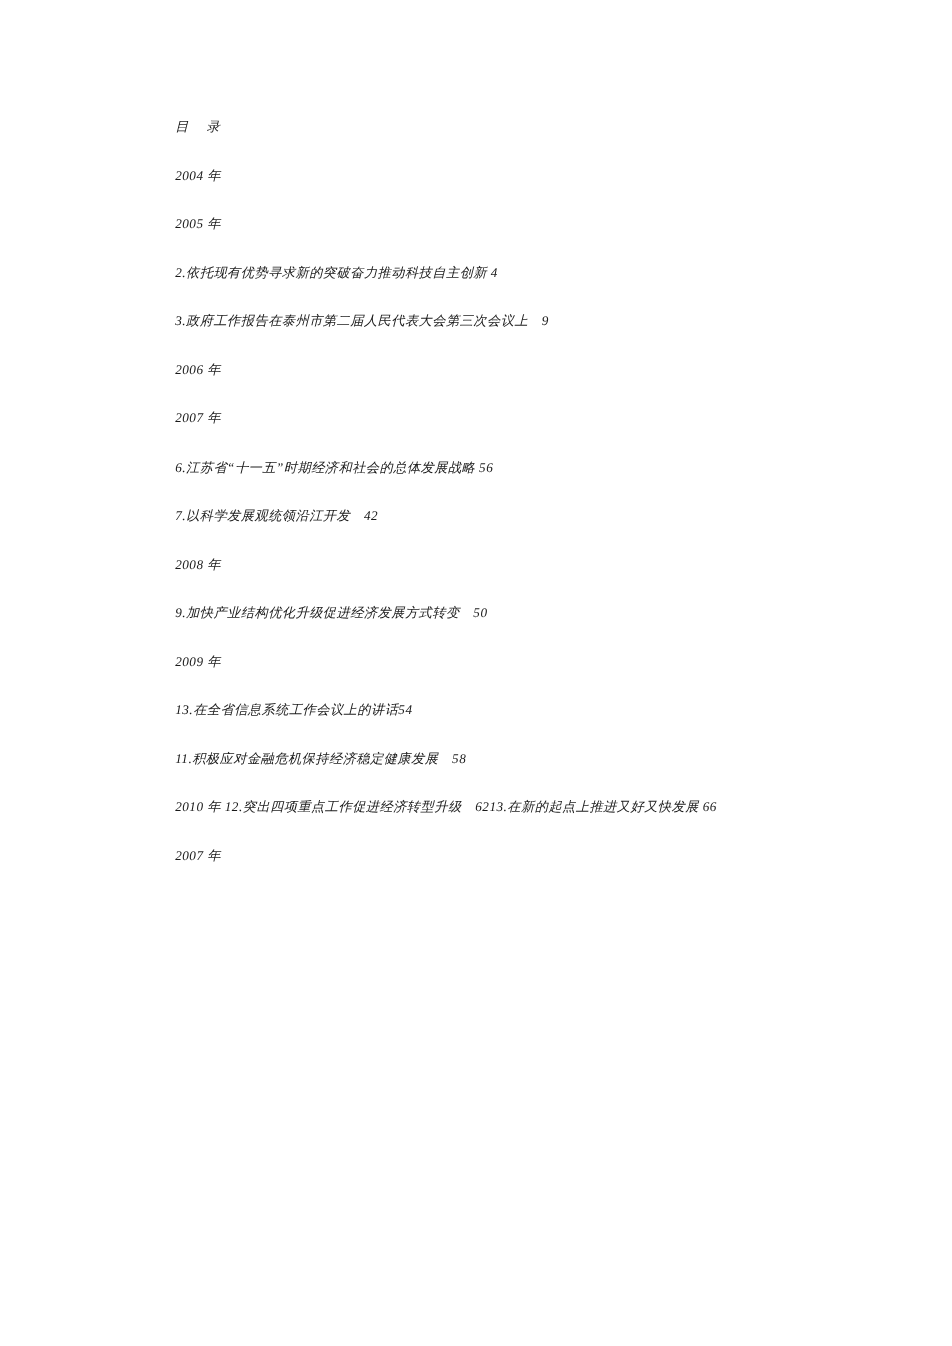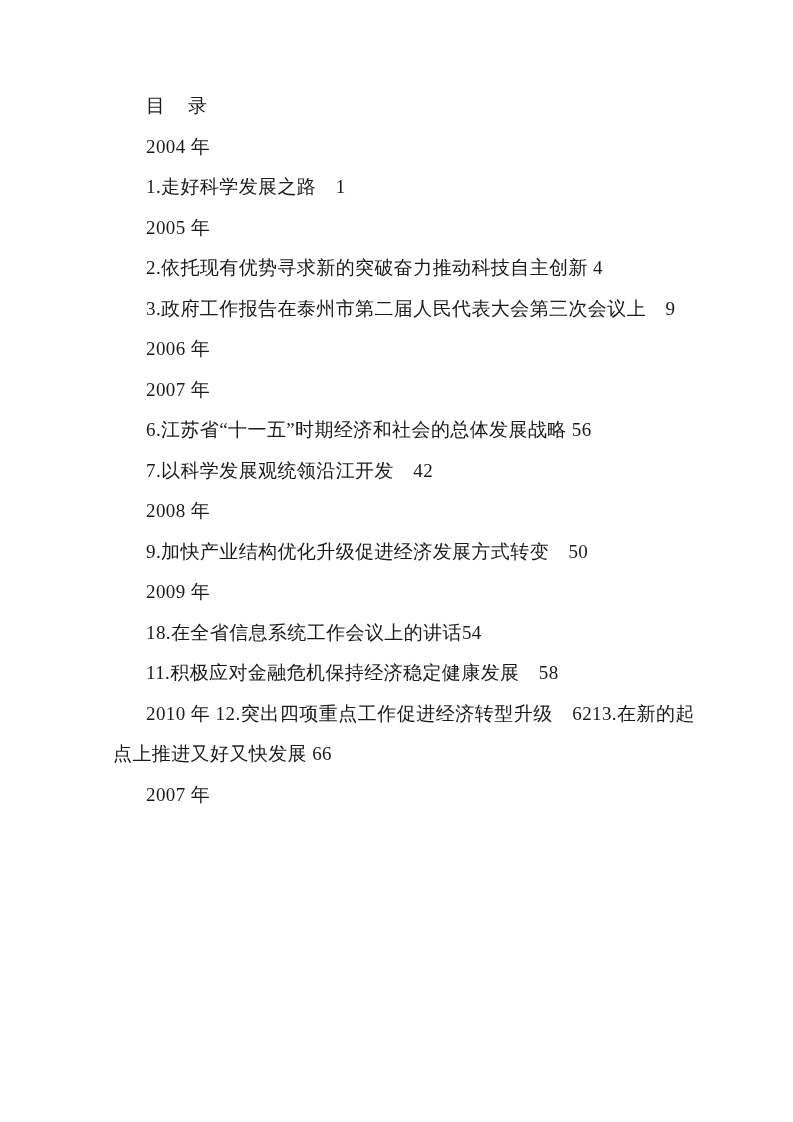--- a/index.html
+++ b/index.html
@@ -17,54 +17,54 @@
     font-family: "Liberation Serif", "DejaVu Serif", serif;
     color: #1a1a1a;
   }
   .content {
     position: absolute;
     left: 113px;
     top: 86px;
     width: 582px;
   }
   .line {
-    font-size: 19px;
+    font-size: 11px;
     line-height: 40.5px;
     letter-spacing: 0.4px;
     white-space: pre-wrap;
     word-break: break-all;
     text-align: justify;
     text-justify: inter-ideograph;
+    font-style: italic;
   }
   .indent {
     text-indent: 33px;
   }
   .toc-title {
     text-indent: 33px;
     letter-spacing: 2px;
   }
 </style>
 </head>
 <body>
 
 <div class="page">
   <div class="content">
 
     <div class="line toc-title">目　录</div>
     <div class="line indent">2004 年</div>
-    <div class="line indent">1.走好科学发展之路　1</div>
     <div class="line indent">2005 年</div>
     <div class="line indent">2.依托现有优势寻求新的突破奋力推动科技自主创新 4</div>
     <div class="line indent">3.政府工作报告在泰州市第二届人民代表大会第三次会议上　9</div>
     <div class="line indent">2006 年</div>
     <div class="line indent">2007 年</div>
     <div class="line indent">6.江苏省“十一五”时期经济和社会的总体发展战略 56</div>
     <div class="line indent">7.以科学发展观统领沿江开发　42</div>
     <div class="line indent">2008 年</div>
     <div class="line indent">9.加快产业结构优化升级促进经济发展方式转变　50</div>
     <div class="line indent">2009 年</div>
-    <div class="line indent">18.在全省信息系统工作会议上的讲话54</div>
+    <div class="line indent">13.在全省信息系统工作会议上的讲话54</div>
     <div class="line indent">11.积极应对金融危机保持经济稳定健康发展　58</div>
     <div class="line indent">2010 年 12.突出四项重点工作促进经济转型升级　6213.在新的起点上推进又好又快发展 66</div>
     <div class="line indent">2007 年</div>
 
   </div>
 </div>
 
 </body></html>

